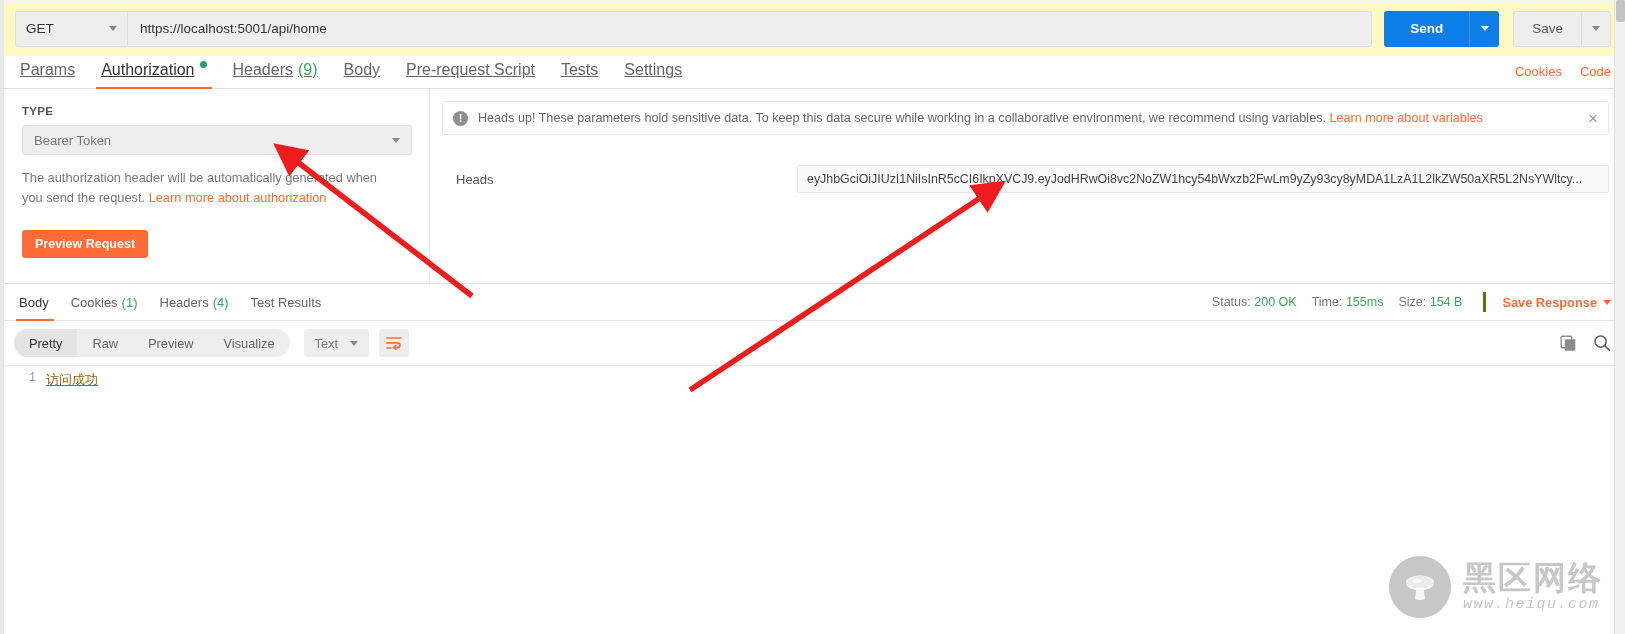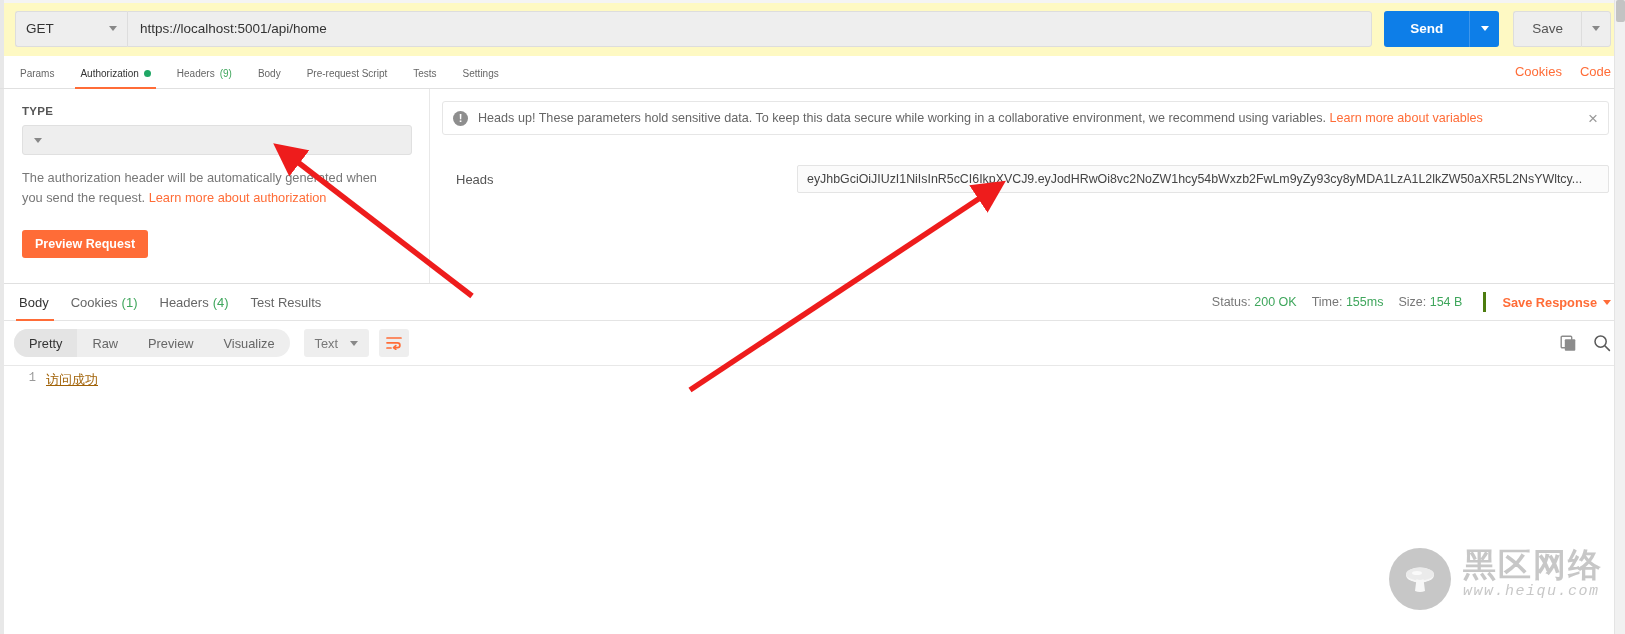--- a/index.html
+++ b/index.html
@@ -105,28 +105,28 @@
   .req-tabbar {
     display: flex;
     align-items: flex-end;
     border-bottom: 1px solid #e0e0e0;
     padding: 0 14px;
     height: 33px;
     position: relative;
   }
   .req-tab {
     padding: 0 13px 9px 13px;
-    font-size: 10px;
+    font-size: 16px;
     color: #666666;
     cursor: pointer;
     position: relative;
     display: flex;
-    align-items: center;
     gap: 5px;
     white-space: nowrap;
+    text-decoration: underline;
   }
   .req-tab:first-child { padding-left: 6px; }
   .req-tab.active { color: #333333; }
   .req-tab.active::after {
     content: "";
     position: absolute;
     left: 8px; right: 8px; bottom: -1px;
     height: 2px;
     background: #ff6c37;
   }
@@ -423,22 +423,23 @@
     position: absolute;
     left: 0; top: 0;
     width: 1625px; height: 634px;
     pointer-events: none;
   }
 
   
   .watermark {
     position: absolute;
     right: 22px;
-    bottom: 24px;
-    display: flex;
+    bottom: 16px;
+    display: flex;
+    align-items: center;
     gap: 12px;
     opacity: 0.55;
   }
   .wm-logo {
     width: 62px; height: 62px;
     border-radius: 50%;
     background: #9a9a9a;
     display: flex; align-items: center; justify-content: center;
   }
   .wm-text { display: flex; flex-direction: column; gap: 2px; }
@@ -512,20 +513,21 @@
   <div class="tabbar-right">
     <span class="link-orange">Cookies</span>
     <span class="link-orange">Code</span>
   </div>
 </div>
 
 <div class="auth-area">
   <div class="auth-left">
     <div class="type-label">TYPE</div>
     <div class="type-select">
+      <span class="tlabel">Bearer Token</span>
       <span class="caret"></span>
     </div>
     <div class="help-text">
       <span>The authorization header will be automatically generated when you send the request.</span>
       <a>Learn more about authorization</a>
     </div>
     <div class="preview-btn">Preview Request</div>
   </div>
 
   <div class="auth-right">

